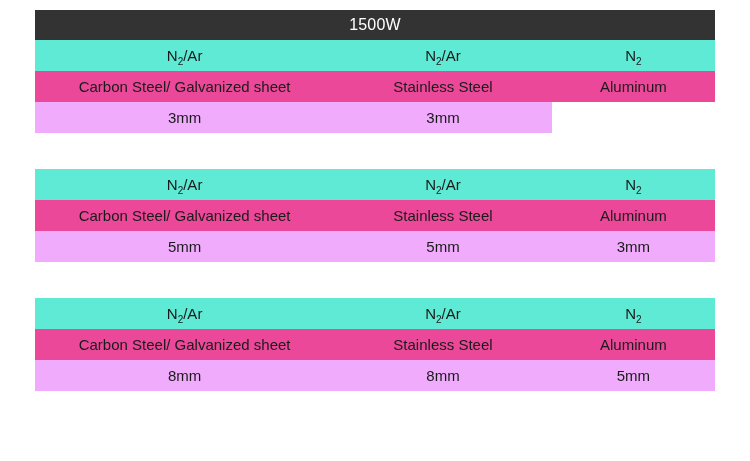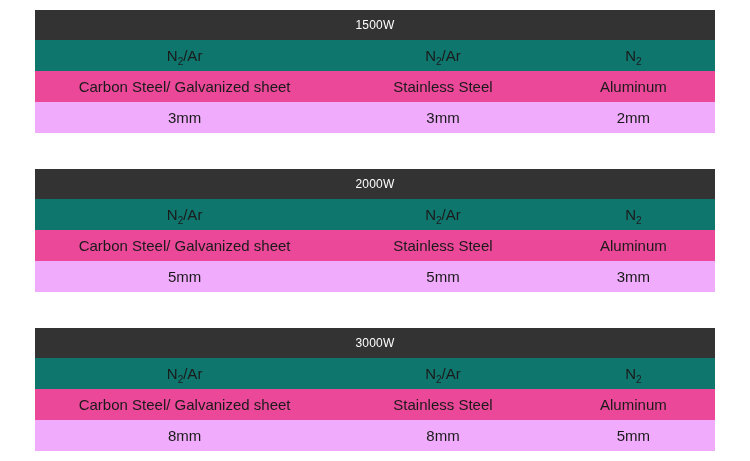--- a/index.html
+++ b/index.html
@@ -29,21 +29,21 @@
   .block-spacer {
     height: 36px;
   }
   .top-spacer {
     height: 10px;
   }
   .header-row {
     background: #333333;
     color: #ffffff;
     text-align: center;
-    font-size: 12px;
+    font-size: 16px;
     line-height: 30px;
     height: 30px;
     letter-spacing: 0.2px;
   }
   .data-row {
     display: flex;
     width: 100%;
     box-sizing: border-box;
   }
   .data-row .cell {
@@ -51,21 +51,21 @@
     font-size: 15px;
     line-height: 31px;
     height: 31px;
     box-sizing: border-box;
     overflow: hidden;
     white-space: nowrap;
   }
   .cell.c0 { width: 44%; }
   .cell.c1 { width: 32%; }
   .cell.c2 { width: 24%; }
-  .row-gas .cell { background: #0f766e; }
+  .row-gas .cell { background: #5eead4; }
   .row-material .cell { background: #ec4899; }
   .row-thickness .cell { background: #f0abfc; }
   sub {
     font-size: 10px;
     vertical-align: baseline;
     position: relative;
     top: 4px;
   }
 </style>
 </head>
@@ -85,53 +85,46 @@
       <div class="cell c2"><span>N<sub>2</sub></span></div>
     </div>
     <div class="data-row row-material">
       <div class="cell c0">Carbon Steel/ Galvanized sheet</div>
       <div class="cell c1">Stainless Steel</div>
       <div class="cell c2">Aluminum</div>
     </div>
     <div class="data-row row-thickness">
       <div class="cell c0">3mm</div>
       <div class="cell c1">3mm</div>
-      <div class="cell c2">2mm</div>
     </div>
   </div>
 
   <div class="block-spacer"></div>
 
   <div class="table-block">
-    <div class="header-row">
-      <span>2000W</span>
-    </div>
     <div class="data-row row-gas">
       <div class="cell c0"><span>N<sub>2</sub>/Ar</span></div>
       <div class="cell c1"><span>N<sub>2</sub>/Ar</span></div>
       <div class="cell c2"><span>N<sub>2</sub></span></div>
     </div>
     <div class="data-row row-material">
       <div class="cell c0">Carbon Steel/ Galvanized sheet</div>
       <div class="cell c1">Stainless Steel</div>
       <div class="cell c2">Aluminum</div>
     </div>
     <div class="data-row row-thickness">
       <div class="cell c0">5mm</div>
       <div class="cell c1">5mm</div>
       <div class="cell c2">3mm</div>
     </div>
   </div>
 
   <div class="block-spacer"></div>
 
   <div class="table-block">
-    <div class="header-row">
-      <span>3000W</span>
-    </div>
     <div class="data-row row-gas">
       <div class="cell c0"><span>N<sub>2</sub>/Ar</span></div>
       <div class="cell c1"><span>N<sub>2</sub>/Ar</span></div>
       <div class="cell c2"><span>N<sub>2</sub></span></div>
     </div>
     <div class="data-row row-material">
       <div class="cell c0">Carbon Steel/ Galvanized sheet</div>
       <div class="cell c1">Stainless Steel</div>
       <div class="cell c2">Aluminum</div>
     </div>

